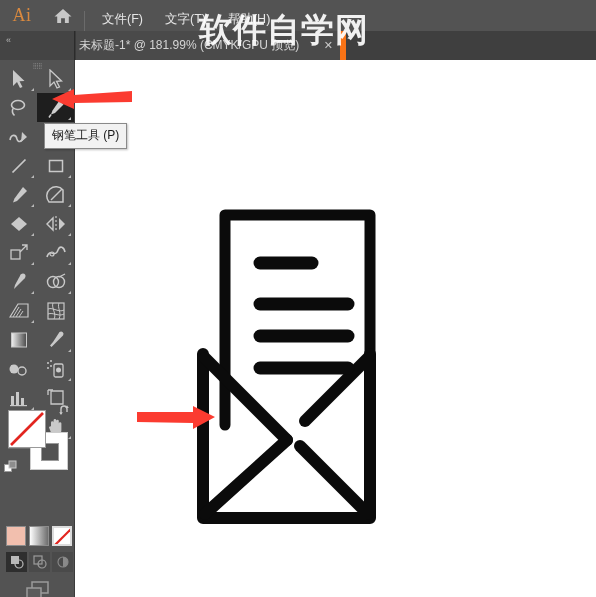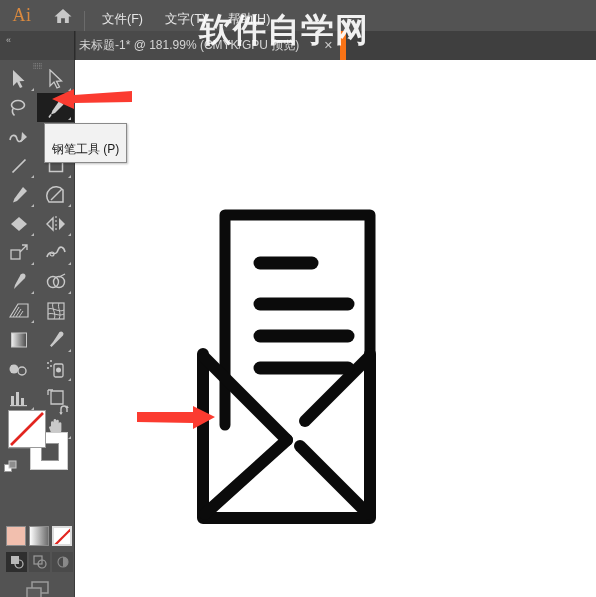--- a/index.html
+++ b/index.html
@@ -198,21 +198,21 @@
     width: 75px; height: 26px;
     display: flex; align-items: center; justify-content: center;
   }
 
   
   .tooltip {
     position: absolute;
     left: 44px; top: 123px;
     background: #f2f2f2;
     border: 1px solid #8a8a8a;
-    padding: 17px 7px 4px 7px;
+    padding: 3px 7px 4px 7px;
     font-size: 12px;
     color: #1a1a1a;
     white-space: nowrap;
     z-index: 50;
     box-shadow: 1px 1px 2px rgba(0,0,0,0.25);
   }
 
   
   .canvas {
     position: absolute; left: 75px; top: 60px;

